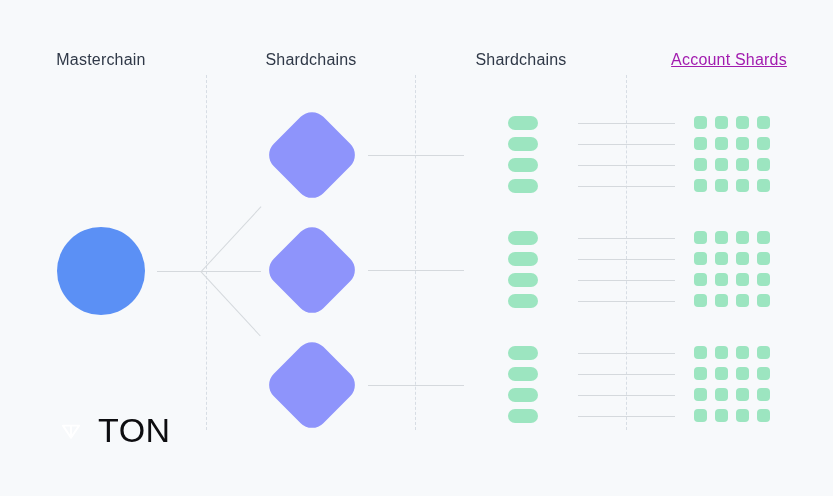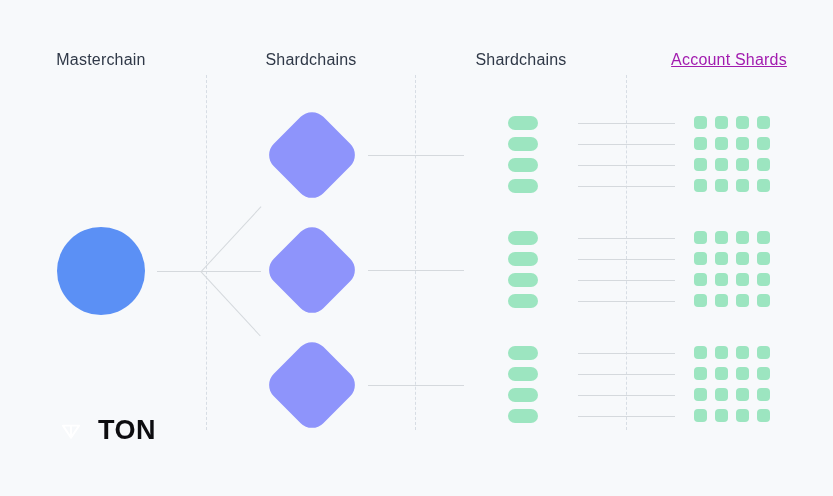--- a/index.html
+++ b/index.html
@@ -73,22 +73,22 @@
   }
   .ton-badge {
     width: 36px;
     height: 36px;
     border-radius: 50%;
     display: flex;
     align-items: center;
     justify-content: center;
   }
   .ton-word {
-    font-size: 27px;
-    font-weight: bold;
+    font-size: 34px;
+    font-weight: normal;
     color: #0d0d10;
     letter-spacing: 0.5px;
     line-height: 1;
   }
 </style>
 </head>
 <body>
 
 <div id="diagram" style="background: rgb(247, 249, 251);">
 

